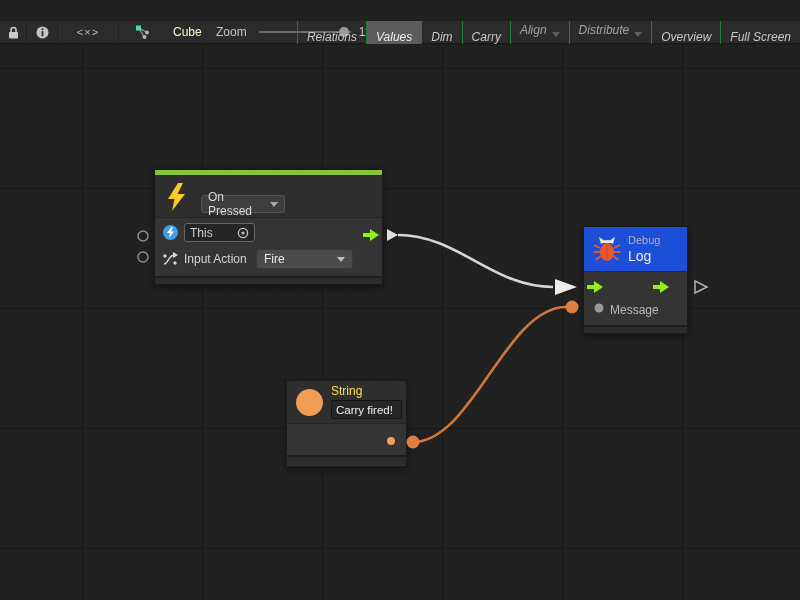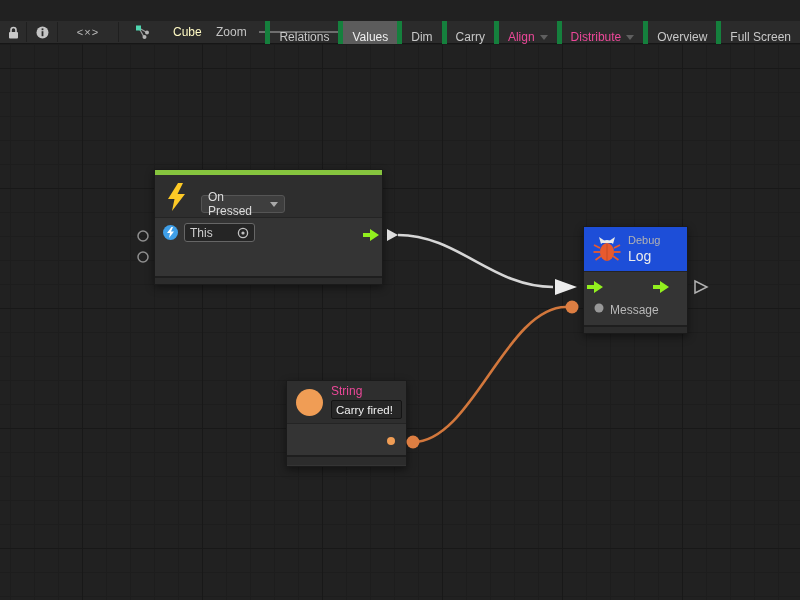--- a/index.html
+++ b/index.html
@@ -20,23 +20,23 @@
   
   .toolbar { position:absolute; left:0; top:21px; width:800px; height:23px; background:#2b2b2b;
              border-bottom:1px solid #161616; color:#c8c8c8; font-size:12px; }
   .tbtn { position:absolute; top:0; height:22px; display:flex; align-items:center; justify-content:center; }
   .tb-sep { position:absolute; top:1px; width:1px; height:20px; background:#1f1f1f; }
   .obj-group { position:absolute; left:135px; top:0; height:22px; display:flex; align-items:center; gap:23px; color:#fef9c3; }
   .zoom-group { position:absolute; left:216px; top:0; height:22px; display:flex; align-items:center; color:#c4c4c4; }
   .zoom-track { position:relative; width:92px; height:2px; background:#6e6e6e; margin-left:12px; }
   .zoom-handle { position:absolute; right:2px; top:-4px; width:10px; height:10px; border-radius:50%; background:#9a9a9a; }
   .right-btns { position:absolute; right:0; top:0; height:23px; display:flex; align-items:stretch; }
-  .rbtn { display:flex; align-items:center; padding:16px 9px; border-left:5px solid #15803d; color:#c8c8c8; white-space:nowrap; }
+  .rbtn { display:flex; align-items:center; padding:16px 9px; border-left:1px solid #15803d; color:#c8c8c8; white-space:nowrap;font-style:italic; }
   .rbtn.active { background:#5c5c5c; color:#eee; }
-  .rbtn.disabled { color:#ec4899; }
+  .rbtn.disabled { color:#a3a3a3;align-items:flex-end; }
   .dd-arrow { width:0; height:0; border-left:4px solid transparent; border-right:4px solid transparent;
               border-top:5px solid #8a8a8a; margin-left:5px; display:inline-block; }
   .rbtn.disabled .dd-arrow { border-top-color:#5f5f5f; }
 
   
   .canvas { position:absolute; left:0; top:44px; width:800px; height:556px; background-color:#212121;
     background-image:
       linear-gradient(to right, #181818 1px, transparent 1px),
       linear-gradient(to bottom, #181818 1px, transparent 1px),
       linear-gradient(to right, #1d1d1d 1px, transparent 1px),
@@ -76,21 +76,21 @@
   .dbg-bug { position:absolute; left:9px; top:9px; }
   .dbg-cat { position:absolute; left:44px; top:7px; font-size:11px; color:#b2b2b2; }
   .dbg-title { position:absolute; left:44px; top:21px; font-size:14px; color:#ececec; }
   .dbg-body { position:relative; height:53px; }
   .msg-label { position:absolute; left:26px; top:31px; font-size:12px; color:#b8b8b8; }
   .dbg-footer { height:8px; }
 
   .str-node { left:286px; top:336px; width:121px; height:87px; background:#343434; }
   .str-header { height:43px; background:#2e2e2e; border-bottom:1px solid #242424; position:relative; }
   .str-dot { position:absolute; left:9px; top:8px; width:27px; height:27px; border-radius:50%; background:#f09d55; }
-  .str-title { position:absolute; left:44px; top:3px; font-size:12px; color:#ec4899; }
+  .str-title { position:absolute; left:44px; top:3px; font-size:12px; color:#fde047; }
   .str-input { position:absolute; left:44px; top:19px; width:71px; height:19px; background:#262626;
       border:1px solid #141414; border-radius:2px; color:#efefef; font-size:11.5px;
       display:flex; align-items:center; padding:0 4px; white-space:nowrap; }
   .str-body { height:31px; }
   .str-footer { height:10px; }
 
   .wires { position:absolute; left:0; top:0; width:800px; height:556px; z-index:5; pointer-events:none; }
 </style>
 </head>
 <body>
@@ -186,20 +186,33 @@
             <svg width="9" height="11" viewBox="0 0 9 11">
                 <polygon points="5.5,0 1,6 4,6 3,11 8,4.5 5,4.5 7,0" fill="#fff"></polygon>
               </svg>
           </div>
           <div class="this-box">
             <span>This</span>
             <svg width="12" height="12" viewBox="0 0 12 12">
               <circle cx="6" cy="6" r="4.6" stroke="#c2c2c2" stroke-width="1.3" fill="none"></circle>
               <circle cx="6" cy="6" r="1.6" fill="#c2c2c2"></circle>
             </svg>
+          </div>
+        </div>
+        <div class="row2">
+          <svg class="ia-icon" width="17" height="17" viewBox="0 0 17 17">
+            <path d="M2 13 C6 13 7 4 12 4" stroke="#d6d6d6" stroke-width="1.5" fill="none"></path>
+            <polygon points="11,1 16,4 11,7" fill="#d6d6d6"></polygon>
+            <circle cx="3" cy="5" r="1.7" fill="#d6d6d6"></circle>
+            <circle cx="13" cy="12" r="1.7" fill="#d6d6d6"></circle>
+          </svg>
+          <div class="ia-label">Input Action</div>
+          <div class="fire-dd">
+            <span>Fire</span>
+            <span class="dd-arrow" style="border-top-color:#bdbdbd;"></span>
           </div>
         </div>
       </div>
       <div class="footer ev-footer"></div>
     </div>
 
     <div class="node dbg-node">
       <div class="dbg-header">
         <svg class="dbg-bug" width="28" height="27" viewBox="0 0 28 27">
           <polygon points="8,8 6,1 12,5" fill="#e9e9e9"></polygon>

